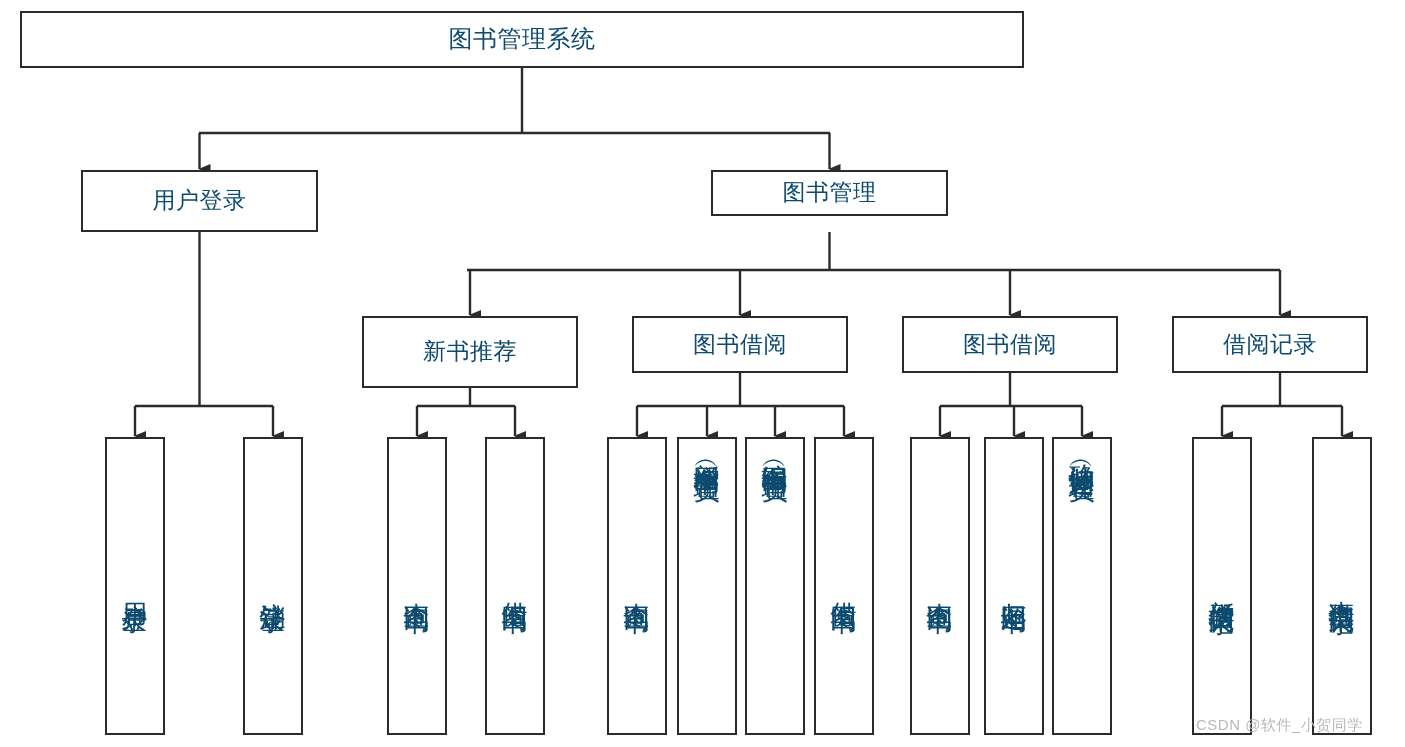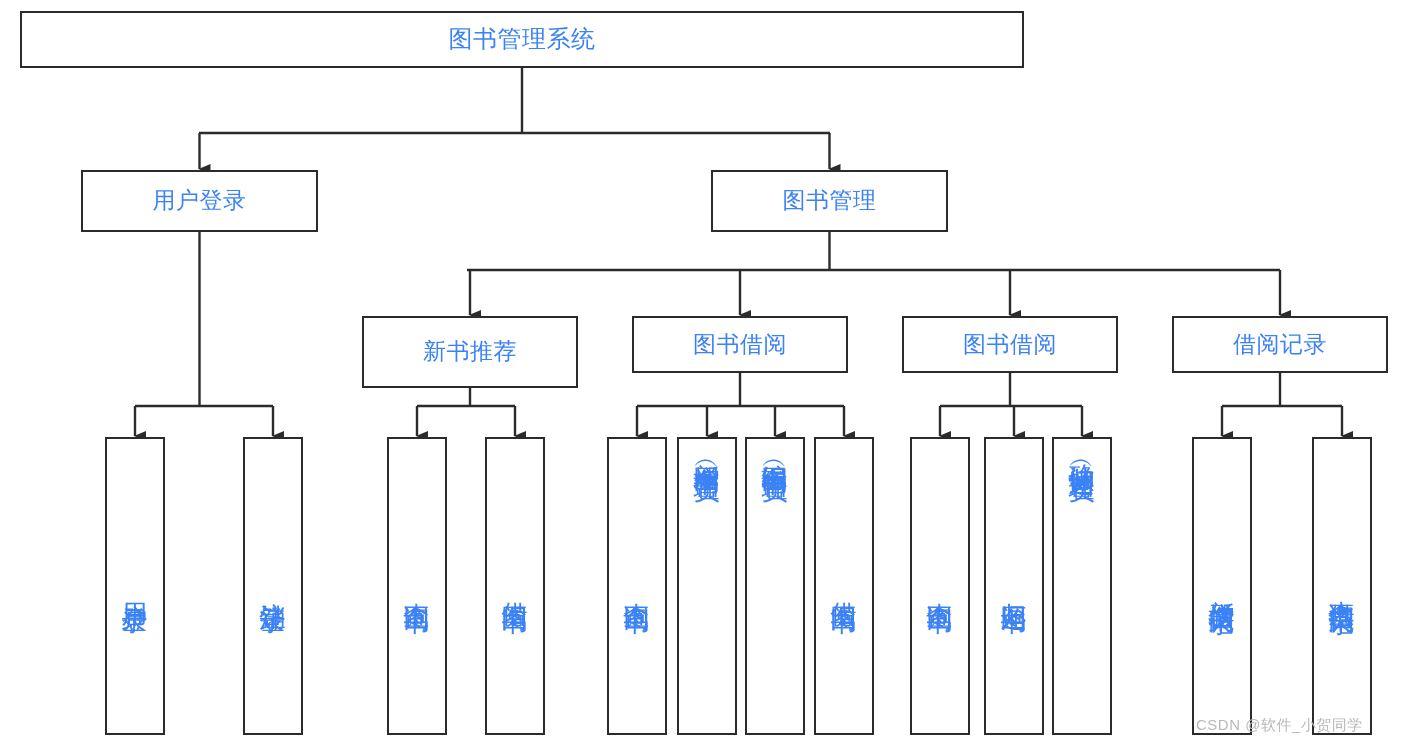--- a/index.html
+++ b/index.html
@@ -27,21 +27,21 @@
     pointer-events: none;
   }
   .node {
     position: absolute;
     box-sizing: border-box;
     background: #ffffff;
     border: 2px solid #2b2b2b;
     display: flex;
     align-items: center;
     justify-content: center;
-    color: #3b82f6;
+    color: #0c4a6e;
     z-index: 2;
   }
   .node-label {
     display: block;
     text-align: center;
     line-height: 1.18;
     letter-spacing: 0.5px;
   }
   
   .node.horiz .node-label {
@@ -129,34 +129,34 @@
       </g>
   </svg>
 
   <div class="node root horiz" style="left: 20px; top: 11px; width: 1004px; height: 57px;">
     <span class="node-label">图书管理系统</span>
   </div>
 
   <div class="node horiz" style="left: 81px; top: 170px; width: 237px; height: 62px;">
     <span class="node-label">用户登录</span>
   </div>
-  <div class="node horiz" style="left: 711px; top: 170px; width: 237px; height: 62px;">
+  <div class="node horiz" style="left: 711px; top: 170px; width: 237px; height: 46px;">
     <span class="node-label">图书管理</span>
   </div>
 
   <div class="node horiz" style="left: 362px; top: 316px; width: 216px; height: 72px;">
     <span class="node-label">新书推荐</span>
   </div>
   <div class="node horiz" style="left: 632px; top: 316px; width: 216px; height: 57px;">
     <span class="node-label">图书借阅</span>
   </div>
   <div class="node horiz" style="left: 902px; top: 316px; width: 216px; height: 57px;">
     <span class="node-label">图书借阅</span>
   </div>
-  <div class="node horiz" style="left: 1172px; top: 316px; width: 216px; height: 57px;">
+  <div class="node horiz" style="left: 1172px; top: 316px; width: 196px; height: 57px;">
     <span class="node-label">借阅记录</span>
   </div>
 
   <div class="node vert centered" style="left: 105px; top: 437px; width: 60px; height: 298px;">
     <span class="node-label">用户登录</span>
   </div>
   <div class="node vert centered" style="left: 243px; top: 437px; width: 60px; height: 298px;">
     <span class="node-label">注销登录</span>
   </div>
   <div class="node vert centered" style="left: 387px; top: 437px; width: 60px; height: 298px;">

